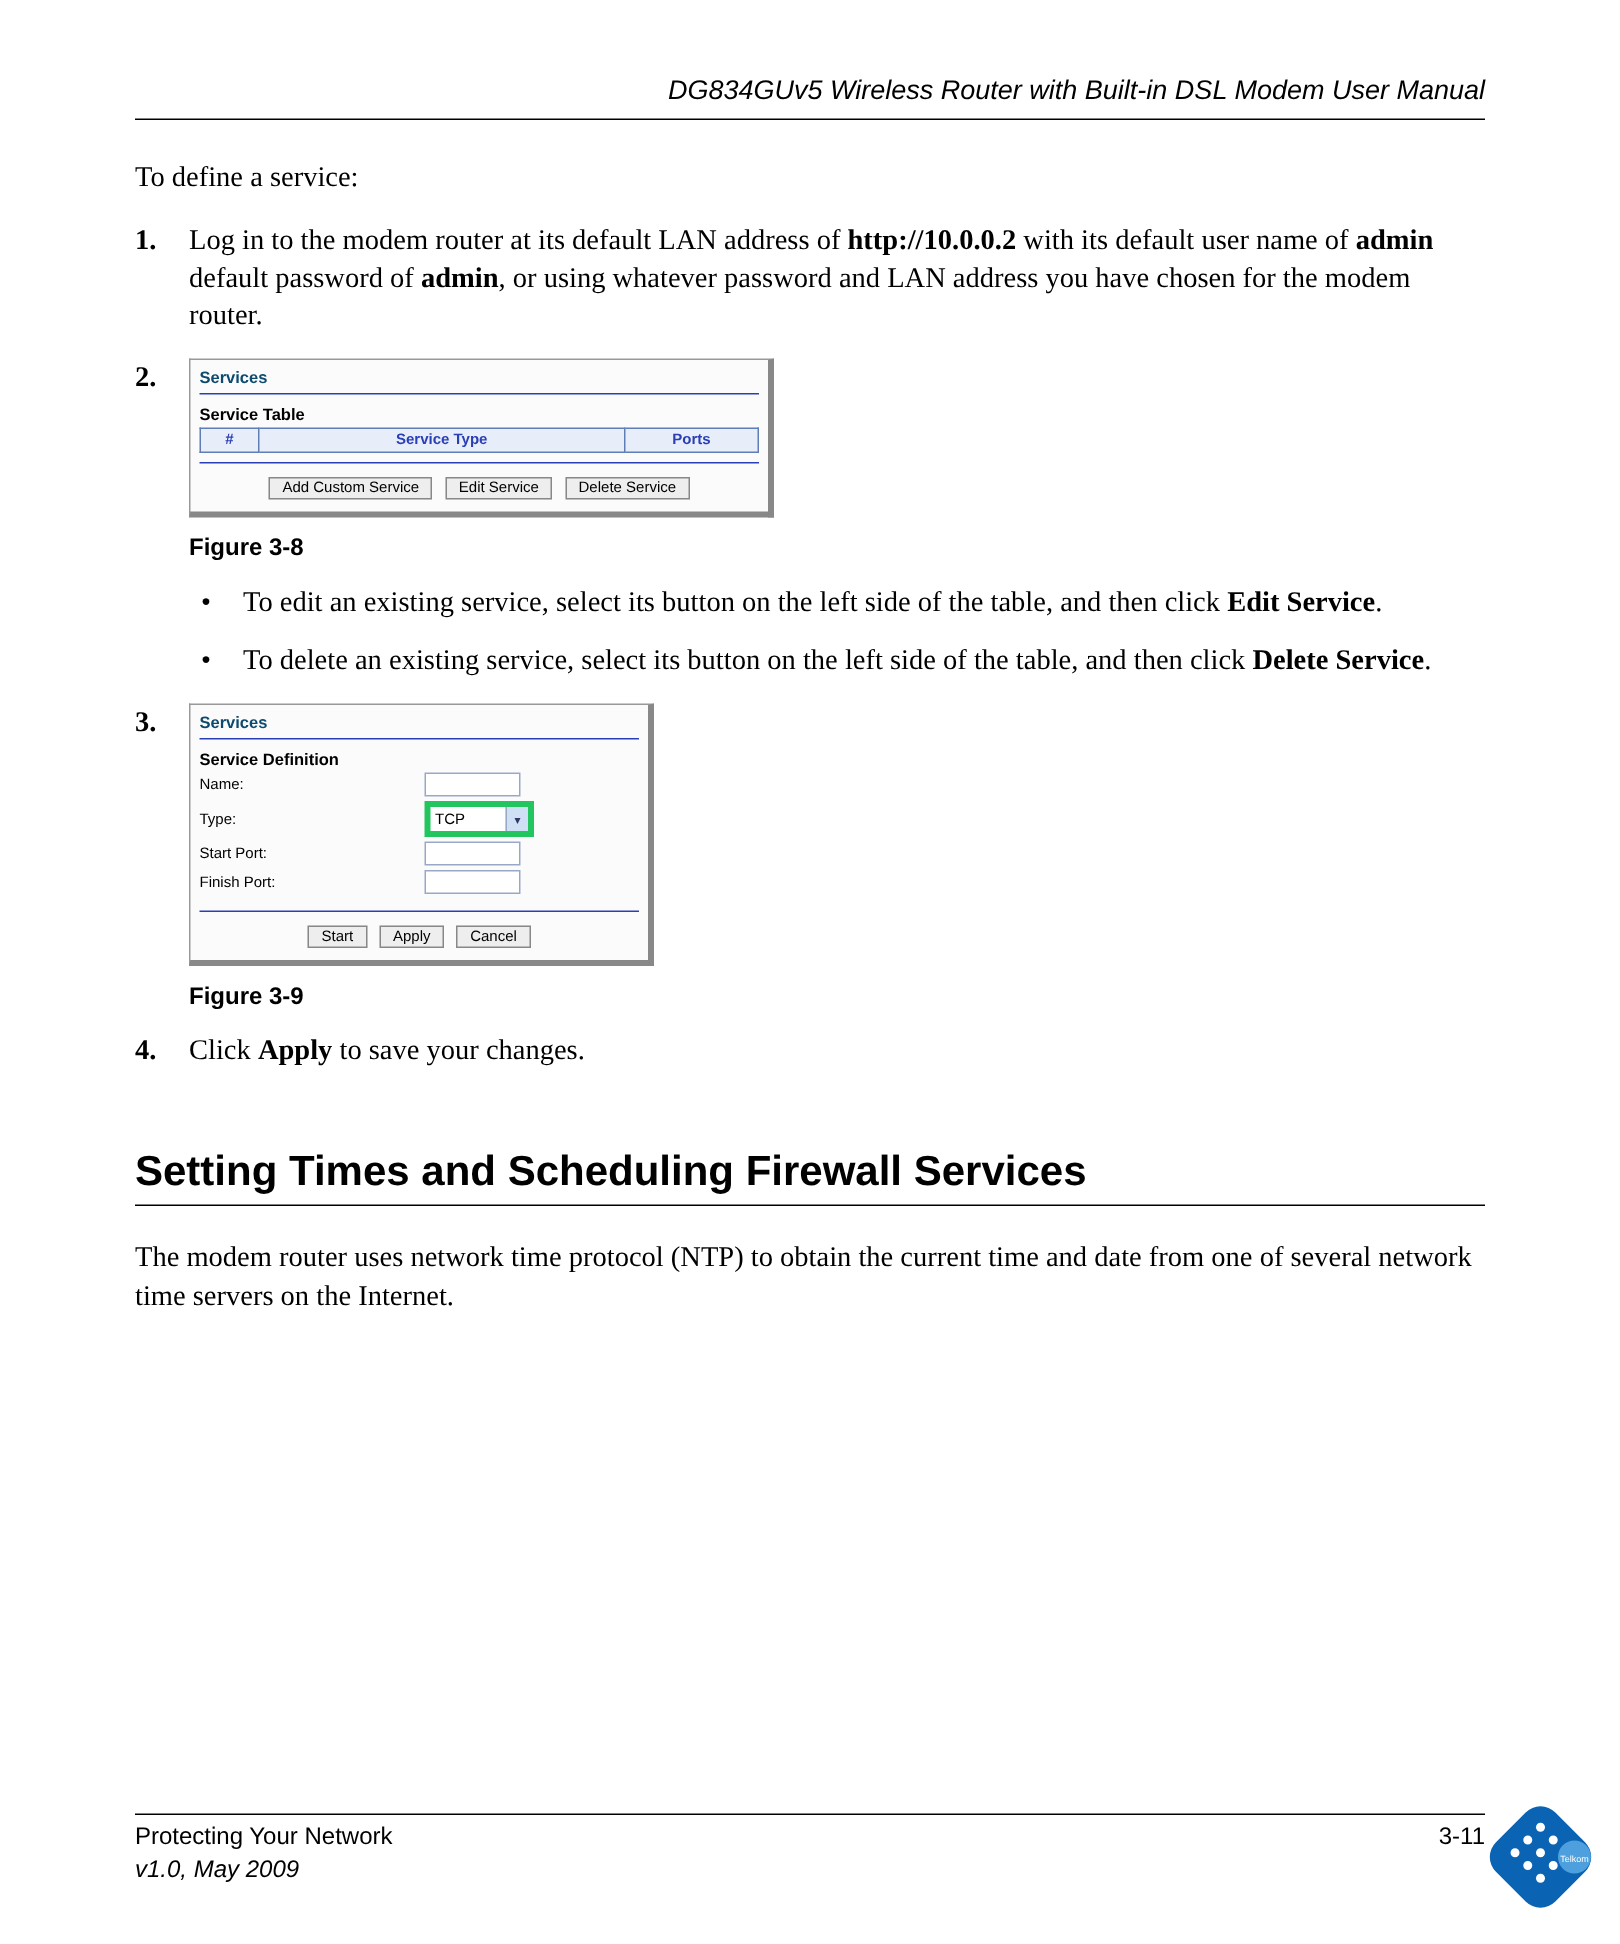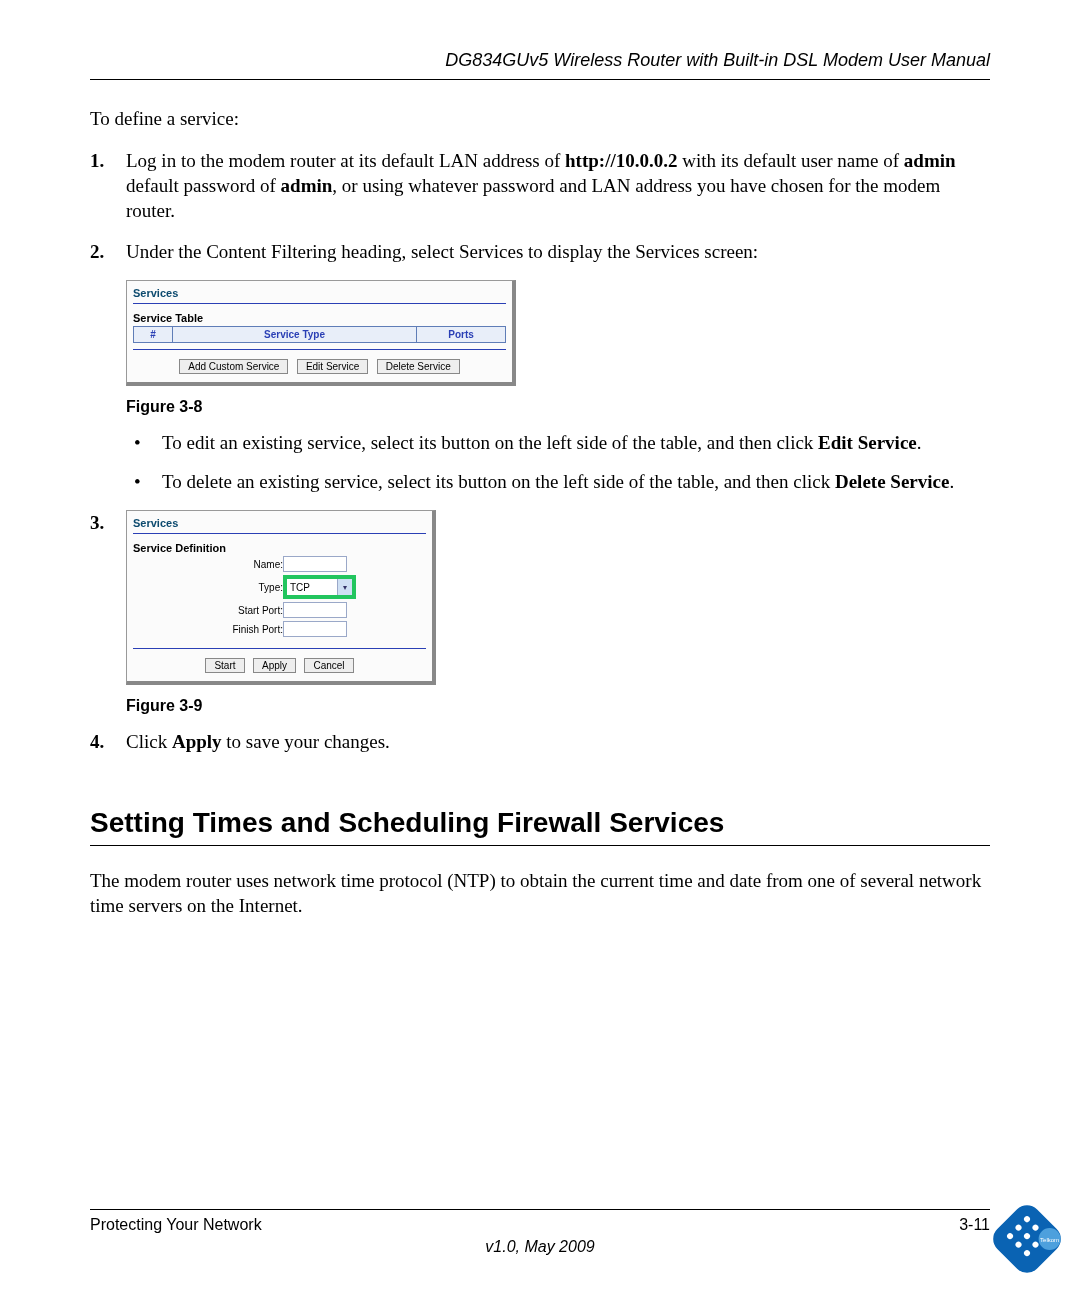--- a/index.html
+++ b/index.html
@@ -123,21 +123,20 @@
     padding: 1px 8px;
     border: 1px solid #888;
     background: #eee;
     margin: 0 2px;
   }
   
   .shot2 { width: 310px; }
   .form-grid {
     padding: 0 6px 4px 6px;
     font-size: 10px;
-    text-align: right;
   }
   .form-row {
     display: flex;
     align-items: center;
     margin-bottom: 3px;
   }
   .form-row .lbl { width: 150px; }
   .txt-in {
     border: 1px solid #9aa8c8;
     width: 62px;
@@ -199,21 +198,20 @@
     border-top: 1.5px solid #000;
     margin-bottom: 6px;
   }
   .foot-row {
     display: flex;
     justify-content: space-between;
     font-family: Arial, Helvetica, sans-serif;
     font-size: 16px;
   }
   .foot-ver {
-    text-align: center;
     font-style: italic;
     font-family: Arial, Helvetica, sans-serif;
     font-size: 16px;
     margin-top: 4px;
   }
   
   .logo {
     position: absolute;
     right: 14px;
     bottom: 14px;
@@ -231,21 +229,20 @@
   <ol class="steps">
     <li>
       <span class="num">1.</span>
       <span>
         <span>Log in to the modem router at its default LAN address of </span><span class="bold">http://10.0.0.2</span><span> with its default user name of </span><span class="bold">admin</span><span> default password of </span><span class="bold">admin</span><span>, or using whatever password and LAN address you have chosen for the modem router.</span>
       </span>
     </li>
 
     <li>
       <span class="num">2.</span>
-      <span>Under the Content Filtering heading, select Services to display the Services screen:</span>
     </li>
   </ol>
 
   <div class="shot shot1" style="margin-top:14px">
     <div class="shot-head">Services</div>
     <hr class="shot-hr">
     <div class="shot-sub">Service Table</div>
     <table class="svc-table">
       <tbody>
           <tr>

